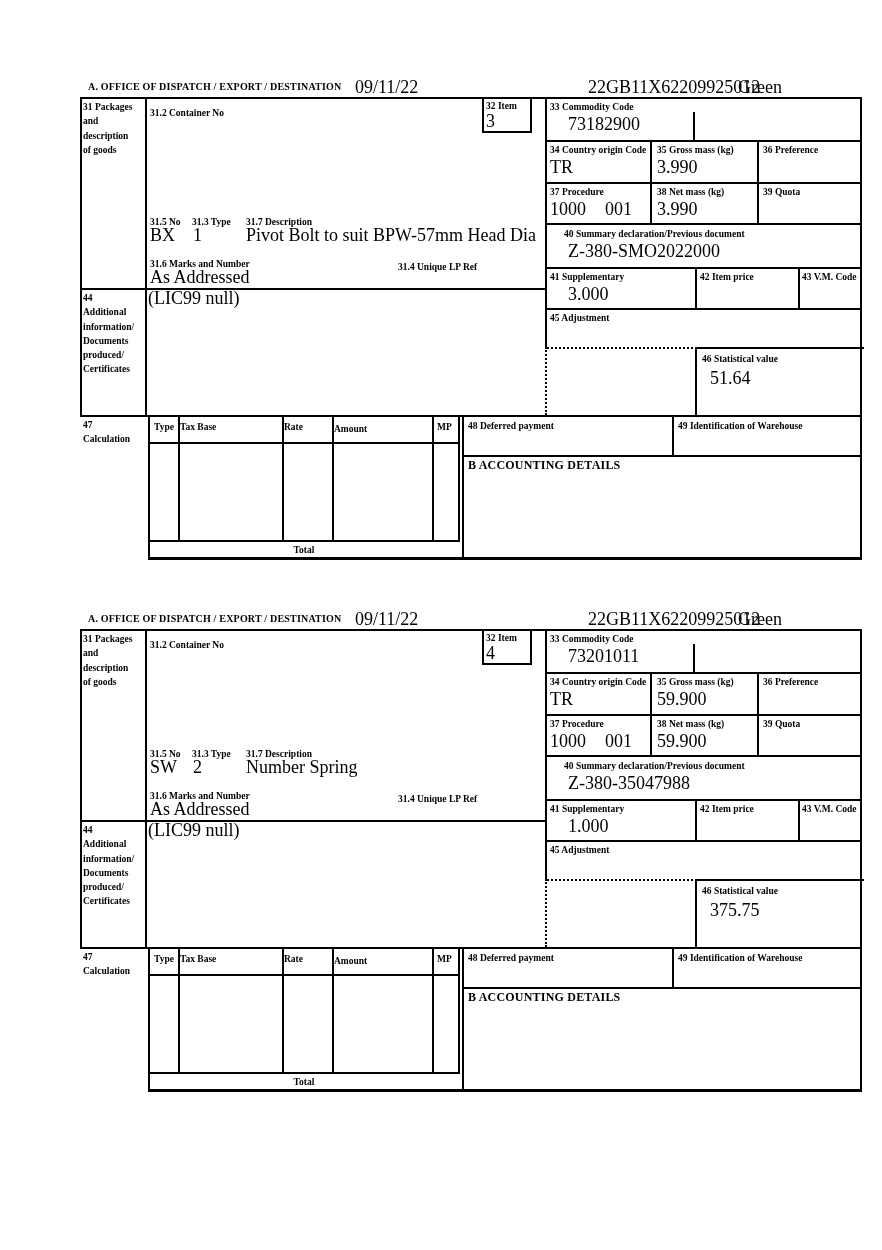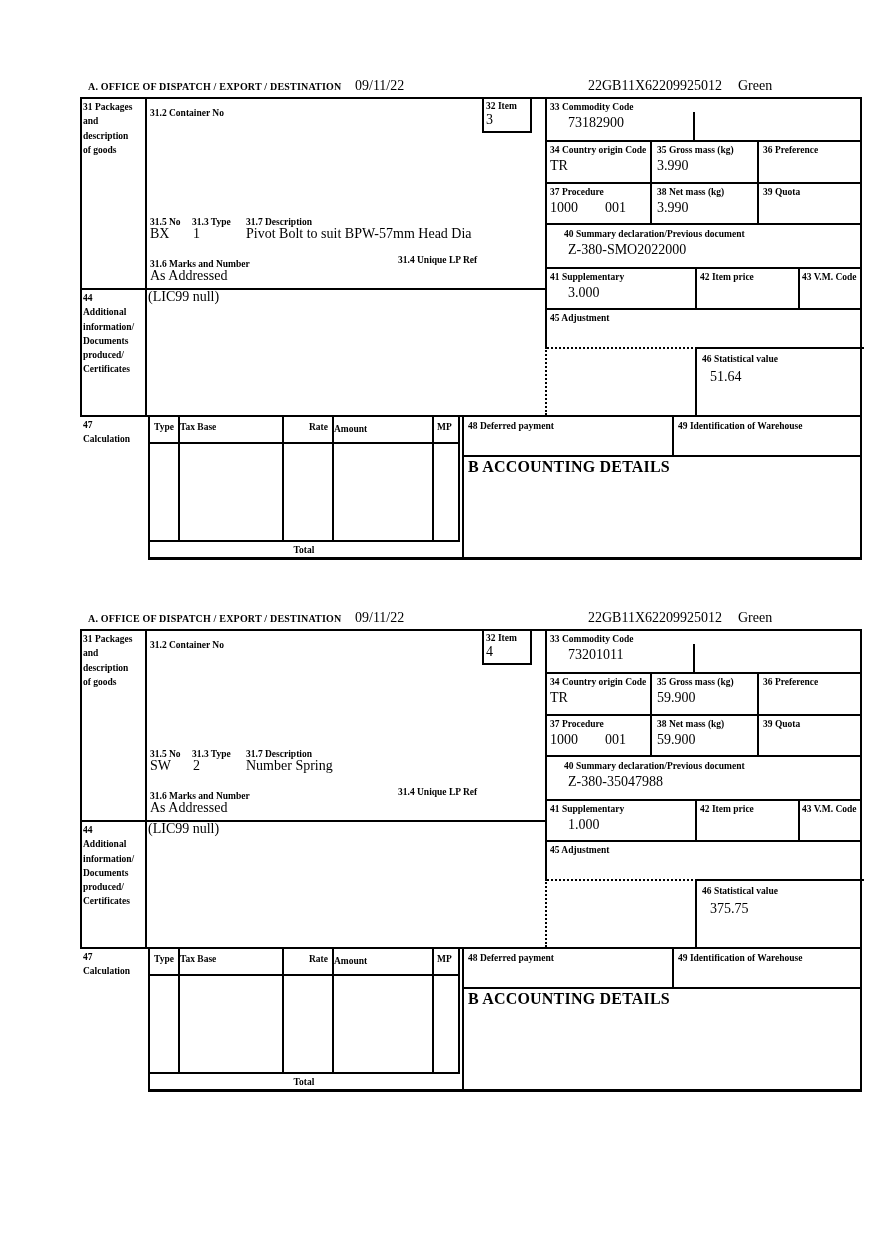--- a/index.html
+++ b/index.html
@@ -42,21 +42,21 @@
   .hBottom{left:68px;top:460px;width:714px;height:3px}
   .vc1{left:98px;top:318px;width:2px;height:125px}
   .vc2{left:202px;top:318px;width:2px;height:125px}
   .vc3{left:252px;top:318px;width:2px;height:125px}
   .vc4{left:352px;top:318px;width:2px;height:125px}
   .v462{left:382px;top:318px;width:2px;height:143px}
   .v672{left:592px;top:318px;width:2px;height:40px}
   .h455{left:382px;top:358px;width:400px;height:2px}
   
   .lbl{position:absolute;font-weight:bold;font-size:9.5px;line-height:1.5;white-space:pre-line}
-  .val{position:absolute;font-size:14px;line-height:1.1;white-space:nowrap}
+  .val{position:absolute;font-size:18px;line-height:1.1;white-space:nowrap}
   .pOffice{left:8px;top:3px;position:absolute;font-weight:bold;font-size:10px;letter-spacing:.2px;white-space:nowrap}
   .pDate{left:275px;top:0}
   .pMrn{left:508px;top:0}
   .pGreen{left:658px;top:0}
   .p31{left:3px;top:3px}
   .p31_2{left:70px;top:9px}
   .p32{left:406px;top:2px}
   .pItemNo{left:406px;top:15px}
   .p33{left:470px;top:3px}
   .v33{left:488px;top:18px}
@@ -80,34 +80,34 @@
   .p45{left:470px;top:214px}
   .p46{left:622px;top:255px}
   .v46{left:630px;top:272px}
   .p31_5{left:70px;top:118px}
   .p31_3{left:112px;top:118px}
   .p31_7{left:166px;top:118px}
   .vNo{left:70px;top:129px}
   .vType{left:113px;top:129px}
   .vDesc{left:166px;top:129px}
   .p31_6{left:70px;top:160px}
-  .p31_4{left:318px;top:156px}
+  .p31_4{left:318px;top:163px}
   .vMarks{left:70px;top:171px}
   .p44{left:3px;top:194px}
   .vLic{left:68px;top:192px}
   .p47{left:3px;top:321px}
   .hType{left:74px;top:323px}
   .hTaxBase{left:100px;top:323px;width:100px;}
-  .hRate{left:204px;top:323px;width:44px;text-align:right}
+  .hRate{left:204px;top:323px;width:44px;}
   .hAmount{left:254px;top:325px;width:94px;text-align:left}
   .hMP{left:357px;top:323px}
   .pTotal{left:68px;top:446px;width:312px;text-align:center}
   .p48{left:388px;top:322px}
   .p49{left:598px;top:322px}
-  .pB{left:388px;top:361px;font-size:16px}
+  .pB{left:388px;top:361px;font-size:12px}
 </style>
 </head>
 <body>
 
 <section class="decl sec0">
   <span class="pOffice">A.  OFFICE OF DISPATCH / EXPORT / DESTINATION</span>
   <span class="val pDate">09/11/22</span>
   <span class="val pMrn">22GB11X62209925012</span>
   <span class="val pGreen">Green</span>
 

